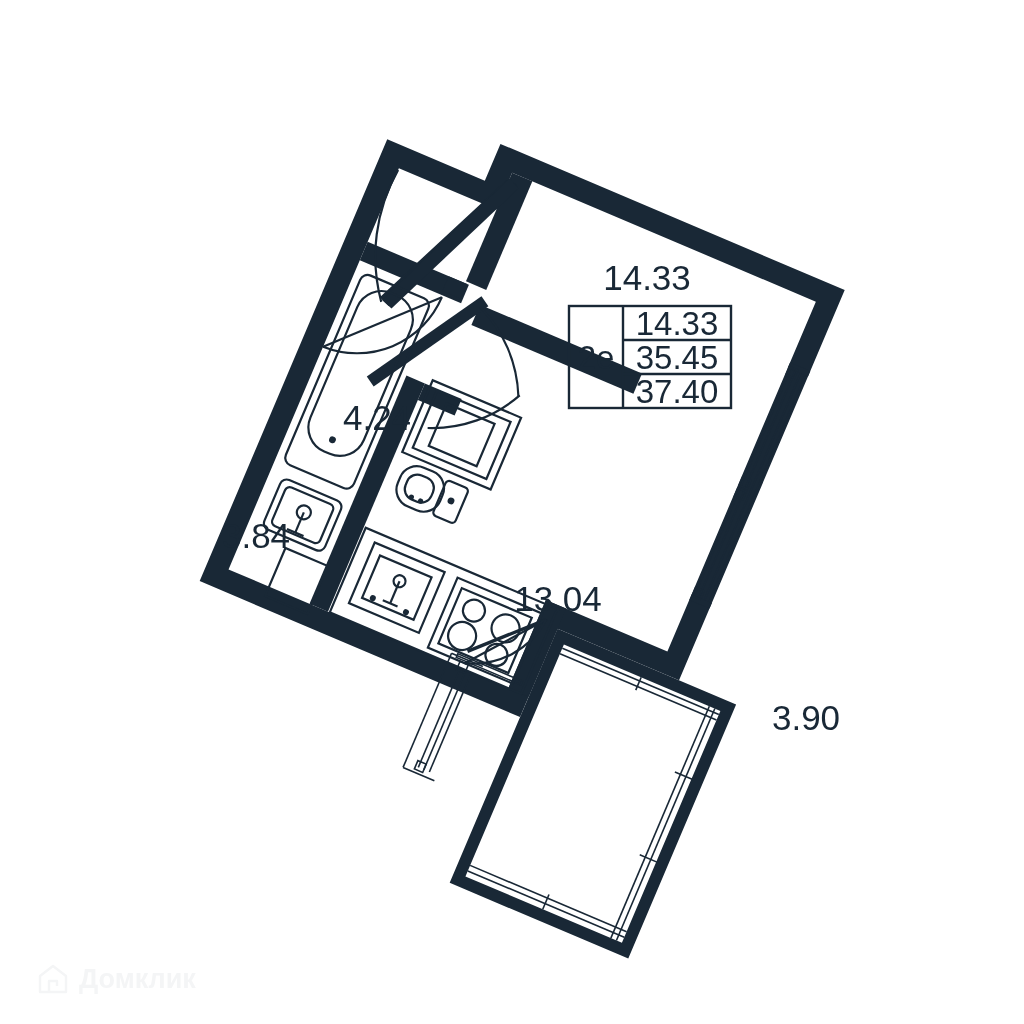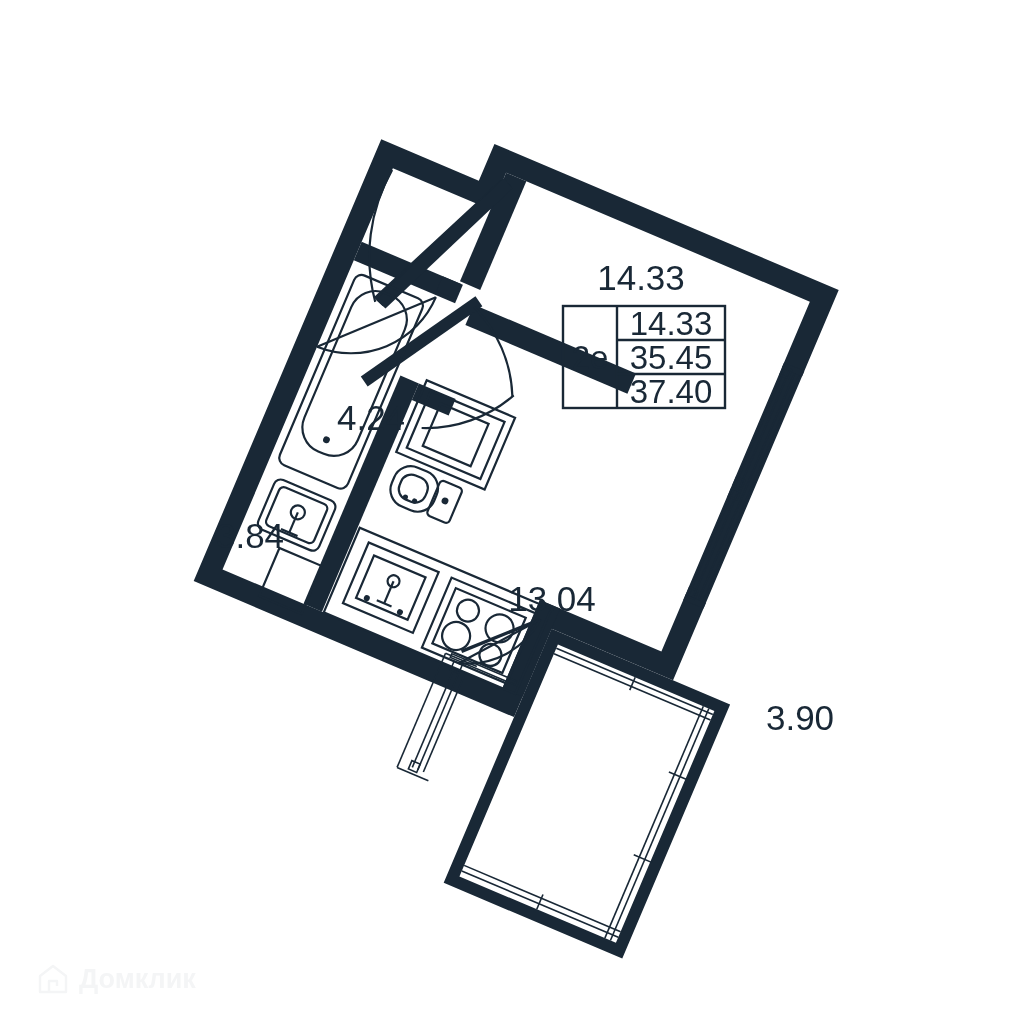--- a/index.html
+++ b/index.html
@@ -10,20 +10,21 @@
   body {
     width: 1024px;
     height: 1024px;
     position: relative;
     overflow: hidden;
     font-family: "Liberation Sans", sans-serif;
   }
   #plan-root {
     position: absolute;
     inset: 0;
+    padding-left: 6px;
   }
   svg.plan {
     display: block;
     width: 1024px;
     height: 1024px;
   }
   .wall { fill: #192836; }
   .thin { fill: none; stroke: #192836; stroke-width: 2.2; }
   .thin-thick { fill: none; stroke: #192836; stroke-width: 3.4; }
   .hair { fill: none; stroke: #192836; stroke-width: 1.6; }

